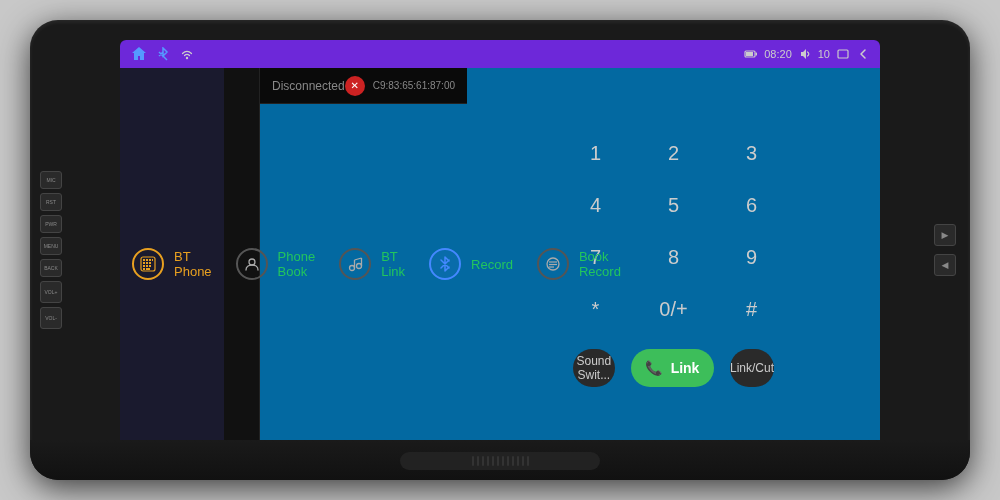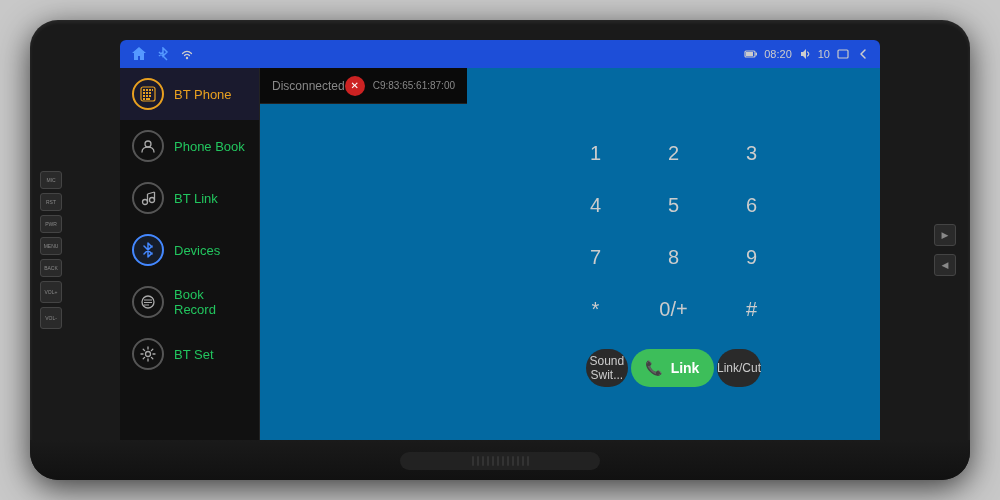--- a/index.html
+++ b/index.html
@@ -77,21 +77,21 @@
       border-radius: 6px;
       display: flex;
       flex-direction: column;
       overflow: hidden;
       position: relative;
     }
 
     
     .status-bar {
       height: 28px;
-      background: #1d4ed8;
+      background: #6d28d9;
       display: flex;
       align-items: center;
       justify-content: space-between;
       padding: 0 10px;
       flex-shrink: 0;
       gap: 42px;
     }
 
     .status-left {
       display: flex;
@@ -125,21 +125,21 @@
       flex: 1;
       display: flex;
       overflow: hidden;
     }
 
     
     .sidebar {
       width: 140px;
       background: #111;
       display: flex;
-      flex-direction: column;
+      flex-direction: row;
       border-right: 1px solid #222;
       flex-shrink: 0;
     }
 
     .sidebar-item {
       display: flex;
       align-items: center;
       gap: 10px;
       padding: 10px 12px;
       cursor: pointer;
@@ -261,21 +261,21 @@
       display: flex;
       align-items: center;
       justify-content: center;
       border-radius: 4px;
       transition: background 0.1s;
     }
 
     
     .bottom-buttons {
       display: flex;
-      gap: 3px;
+      gap: 16px;
       justify-content: center;
       padding: 6px 12px 10px;
     }
 
     .btn-secondary {
       flex: 1;
       max-width: 110px;
       height: 38px;
       background: #2a2a2a;
       border: none;
@@ -487,44 +487,35 @@
           </div>
           <span class="sidebar-item-label">BT Link</span>
         </div>
 
         <div class="sidebar-item">
           <div class="sidebar-icon-circle bluetooth-active">
             <svg width="14" height="16" viewBox="0 0 14 16" fill="none">
               <path d="M3 4l8 8M3 12l8-8M7 1v14M7 1l4 4M7 15l4-4" stroke="#4488ff" stroke-width="1.5" stroke-linecap="round" stroke-linejoin="round"></path>
             </svg>
           </div>
-          <span class="sidebar-item-label">Devices</span>
+          <span class="sidebar-item-label">Record</span>
         </div>
 
         <div class="sidebar-item">
           <div class="sidebar-icon-circle">
             <svg width="16" height="16" viewBox="0 0 16 16" fill="none">
               <circle cx="8" cy="8" r="6" stroke="#aaa" stroke-width="1.3"></circle>
               <line x1="4" y1="6" x2="12" y2="6" stroke="#aaa" stroke-width="1.2"></line>
               <line x1="4" y1="8.5" x2="12" y2="8.5" stroke="#aaa" stroke-width="1.2"></line>
               <line x1="4" y1="11" x2="9" y2="11" stroke="#aaa" stroke-width="1.2"></line>
             </svg>
           </div>
           <span class="sidebar-item-label">Book Record</span>
         </div>
 
-        <div class="sidebar-item">
-          <div class="sidebar-icon-circle">
-            <svg width="16" height="16" viewBox="0 0 16 16" fill="none">
-              <circle cx="8" cy="8" r="2.5" stroke="#aaa" stroke-width="1.3"></circle>
-              <path d="M8 1v2M8 13v2M1 8h2M13 8h2M3.2 3.2l1.4 1.4M11.4 11.4l1.4 1.4M3.2 12.8l1.4-1.4M11.4 4.6l1.4-1.4" stroke="#aaa" stroke-width="1.3" stroke-linecap="round"></path>
-            </svg>
-          </div>
-          <span class="sidebar-item-label">BT Set</span>
-        </div>
 
       </div>
 
       <div class="right-panel">
 
         <div class="header-bar">
           <span class="disconnected-text">Disconnected</span>
           <div class="header-right">
             <div class="close-btn">✕</div>
             <span class="device-id">C9:83:65:61:87:00</span>

